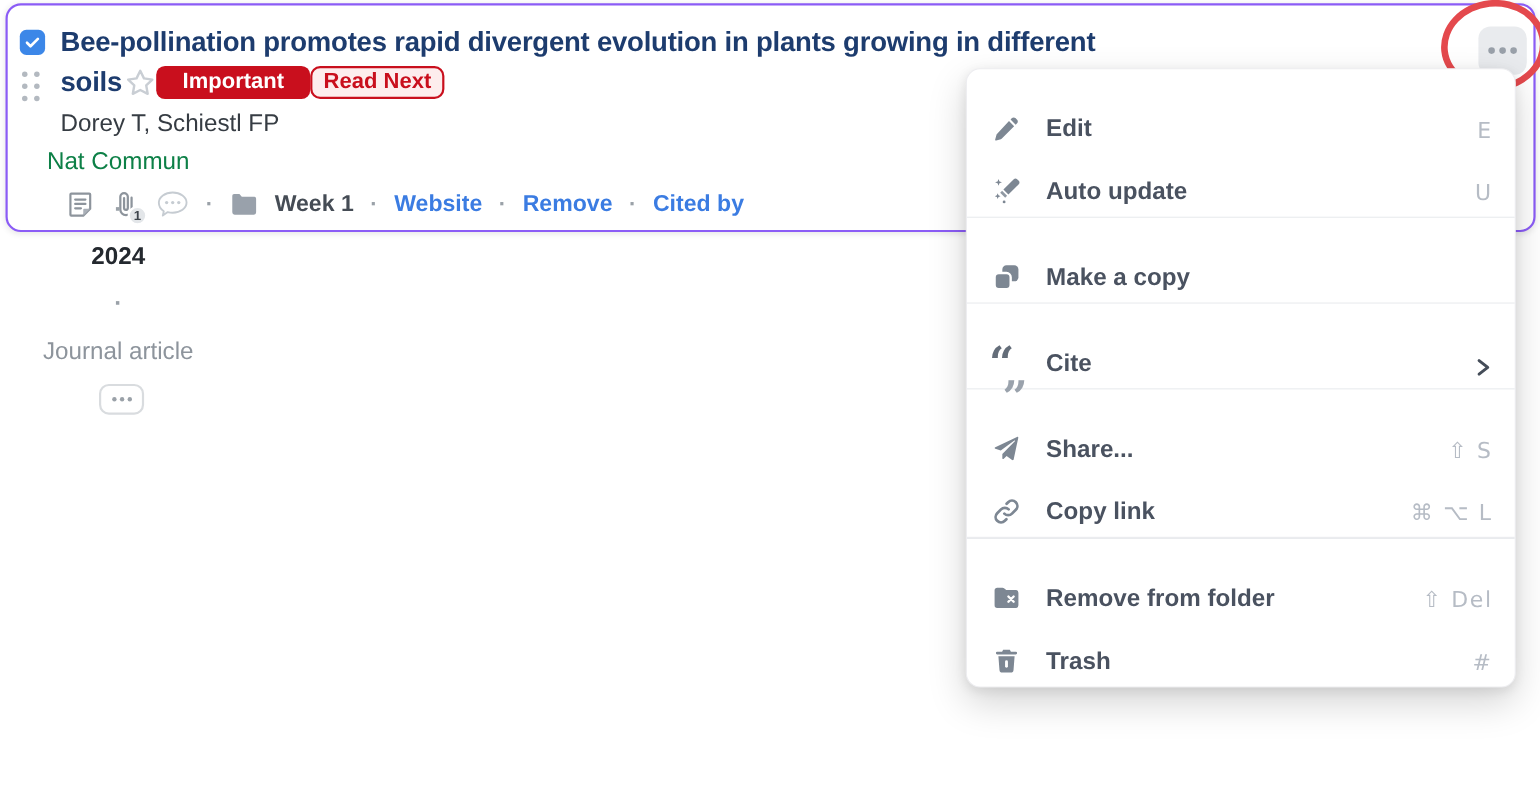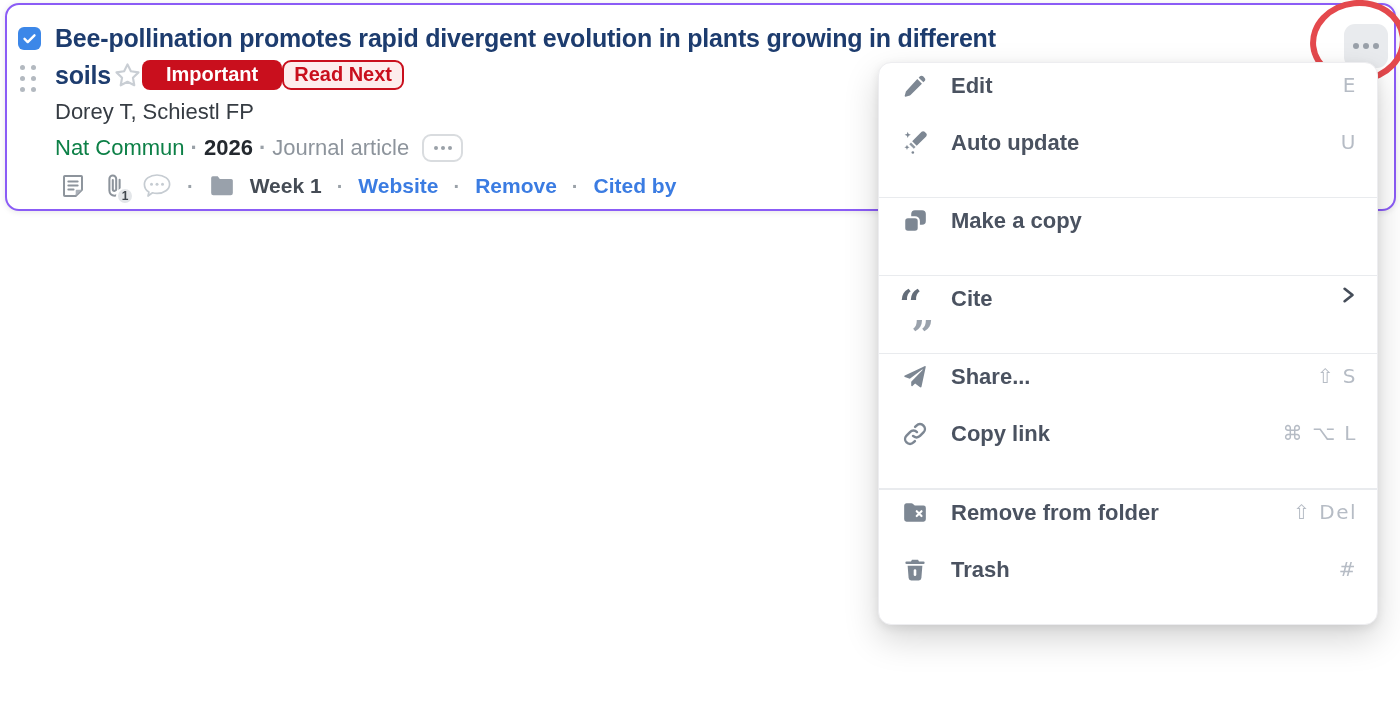--- a/index.html
+++ b/index.html
@@ -51,22 +51,22 @@
   }
   .badge-readnext {
     color: #c90f1d; background: #fdeded; border: 2px solid #c90f1d;
     font-weight: 700; font-size: 20px; padding: 1px 10px 2px;
     border-radius: 9px; line-height: 23px; cursor: pointer;
   }
 
   .authors { position: absolute; left: 48px; top: 94px; font-size: 22px; color: #363c43; }
 
   .journal-row {
-    position: absolute; left: 48px; top: 129px;
-    display: flex; align-items: center; gap: 6px; font-size: 22px;
+    position: absolute; left: 32px; top: 129px;
+    display: flex; align-items: center; gap: 17px; font-size: 22px; flex-direction: column;
   }
   .journal { color: #0d8047; font-weight: 500; cursor: pointer; }
   .year { color: #24292f; font-weight: 600; }
   .pubtype { color: #8d949c; }
   .dot-sep { color: #9aa1a8; font-weight: 700; }
   .pub-more {
     width: 41px; height: 28px; margin-left: 7px;
     border: 2px solid #d9dcdf; border-radius: 9px; background: #fff;
     display: flex; align-items: center; justify-content: center; gap: 3px; cursor: pointer;
   }
@@ -108,21 +108,21 @@
   .menu {
     position: absolute; left: 878px; top: 62px; width: 500px;
     background: #fff;
     border: 1px solid #ededf0;
     border-radius: 13px;
     box-shadow: 0 14px 34px rgba(0,0,0,.17), 0 3px 10px rgba(0,0,0,.08);
   }
   .menu-group { padding: 10px 0; }
   .menu-divider { height: 1px; background: #e9ebee; }
   .menu-item {
-    height: 57px; display: flex; align-items: flex-start; padding: 0 20px; cursor: pointer;
+    height: 57px; display: flex; align-items: flex-end; padding: 0 20px; cursor: pointer;
   }
   .micon { width: 32px; display: flex; justify-content: center; align-items: center; color: #7d8793; }
   .mlabel { margin-left: 20px; font-size: 22px; font-weight: 600; color: #4a5260; }
   .mshortcut {
     margin-left: auto; font-family: "DejaVu Sans", sans-serif;
     font-size: 20px; font-weight: 500; color: #b6bcc5; letter-spacing: 1.5px; white-space: nowrap;
   }
   .mchevron { margin-left: auto; display: flex; }
 
   .quote-icon { position: relative; width: 32px; height: 30px; display: block; }
@@ -160,21 +160,21 @@
     </span>
     <span class="badge-important">Important</span>
     <span class="badge-readnext">Read Next</span>
   </div>
 
   <div class="authors">Dorey T, Schiestl FP</div>
 
   <div class="journal-row">
     <span class="journal">Nat Commun</span>
     <span class="dot-sep">·</span>
-    <span class="year">2026</span>
+    <span class="year">2024</span>
     <span class="dot-sep">·</span>
     <span class="pubtype">Journal article</span>
     <span class="pub-more">
         <i></i>
         <i></i>
         <i></i>
       </span>
   </div>
 
   <div class="meta-row">

